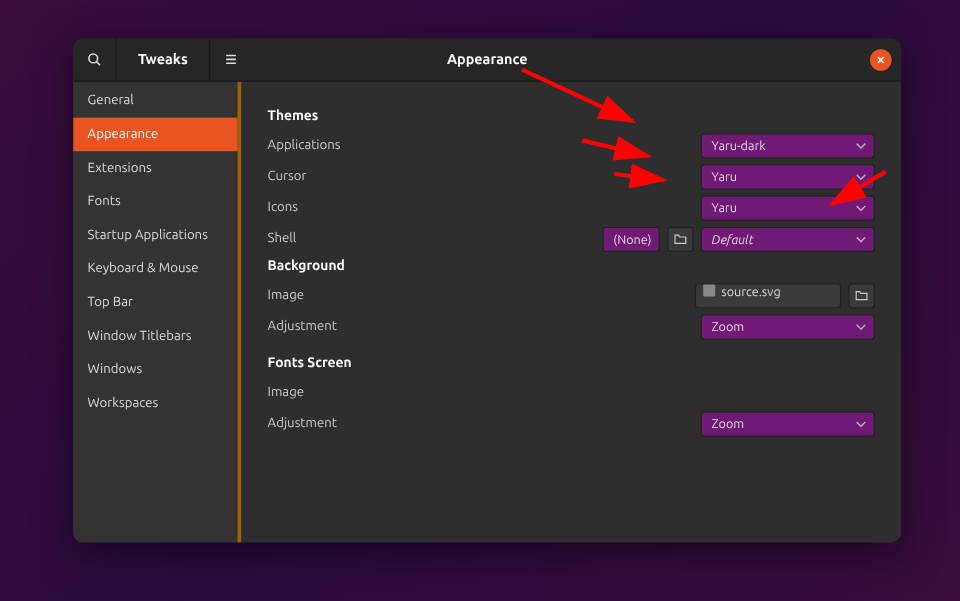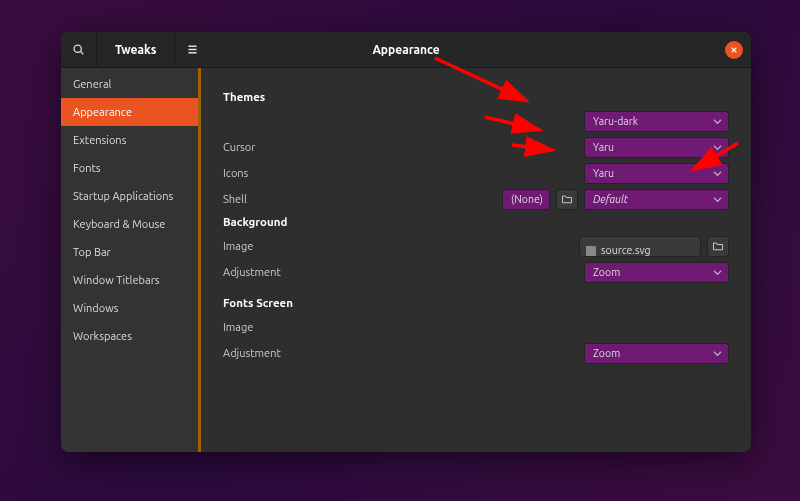--- a/index.html
+++ b/index.html
@@ -65,21 +65,21 @@
       justify-content: space-between;
     }
     .combo .chev { opacity: .8; }
     .combo.shell-none { min-width: 48px; }
     .filebtn {
       background: #3a3a3a; border: 1px solid #222; border-radius: 3px;
       width: 22px; height: 21px; display: flex; align-items: center; justify-content: center;
     }
     .filechooser {
       background: #3a3a3a; border: 1px solid #222; border-radius: 3px;
-      height: 21px; min-width: 122px; display: flex; align-items: flex-end;
+      height: 21px; min-width: 122px; display: flex; align-items: flex-start;
       padding: 0 6px; color: #ddd; font-size: 10.5px; gap: 5px;
     }
     .fc-swatch { width: 10px; height: 10px; background: #9b59b6; border-radius: 1px; }
     .fc-swatch.grey { background: #888; }
     .arrow { position: absolute; pointer-events: none; }
     svg { display: block; }
   </style>
 </head>
 <body>
 
@@ -121,20 +121,21 @@
       <div class="side-item">Top Bar</div>
       <div class="side-item">Window Titlebars</div>
       <div class="side-item">Windows</div>
       <div class="side-item">Workspaces</div>
     </div>
 
     <div class="content">
       <div class="section-h">Themes</div>
 
       <div class="row">
+        <div class="row-label">Applications</div>
         <div class="row-ctrl">
           <div class="combo">
             <span>Yaru-dark</span>
             <svg class="chev" width="9" height="9" viewBox="0 0 10 10">
                 <path d="M1 3 L5 7 L9 3" stroke="#ccc" stroke-width="1.4" fill="none"></path>
               </svg>
           </div>
         </div>
       </div>
 

